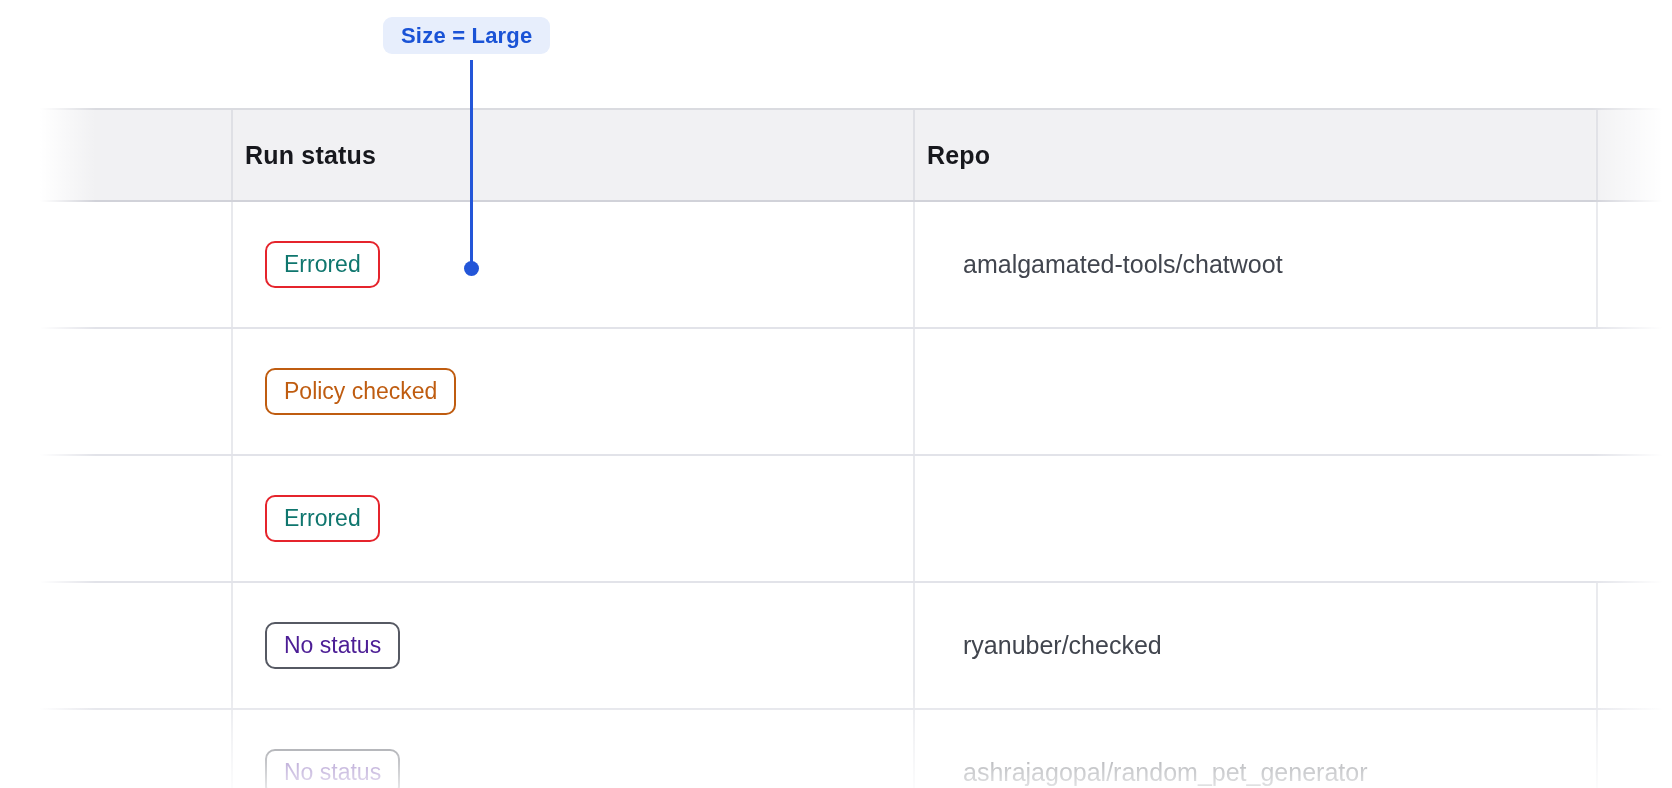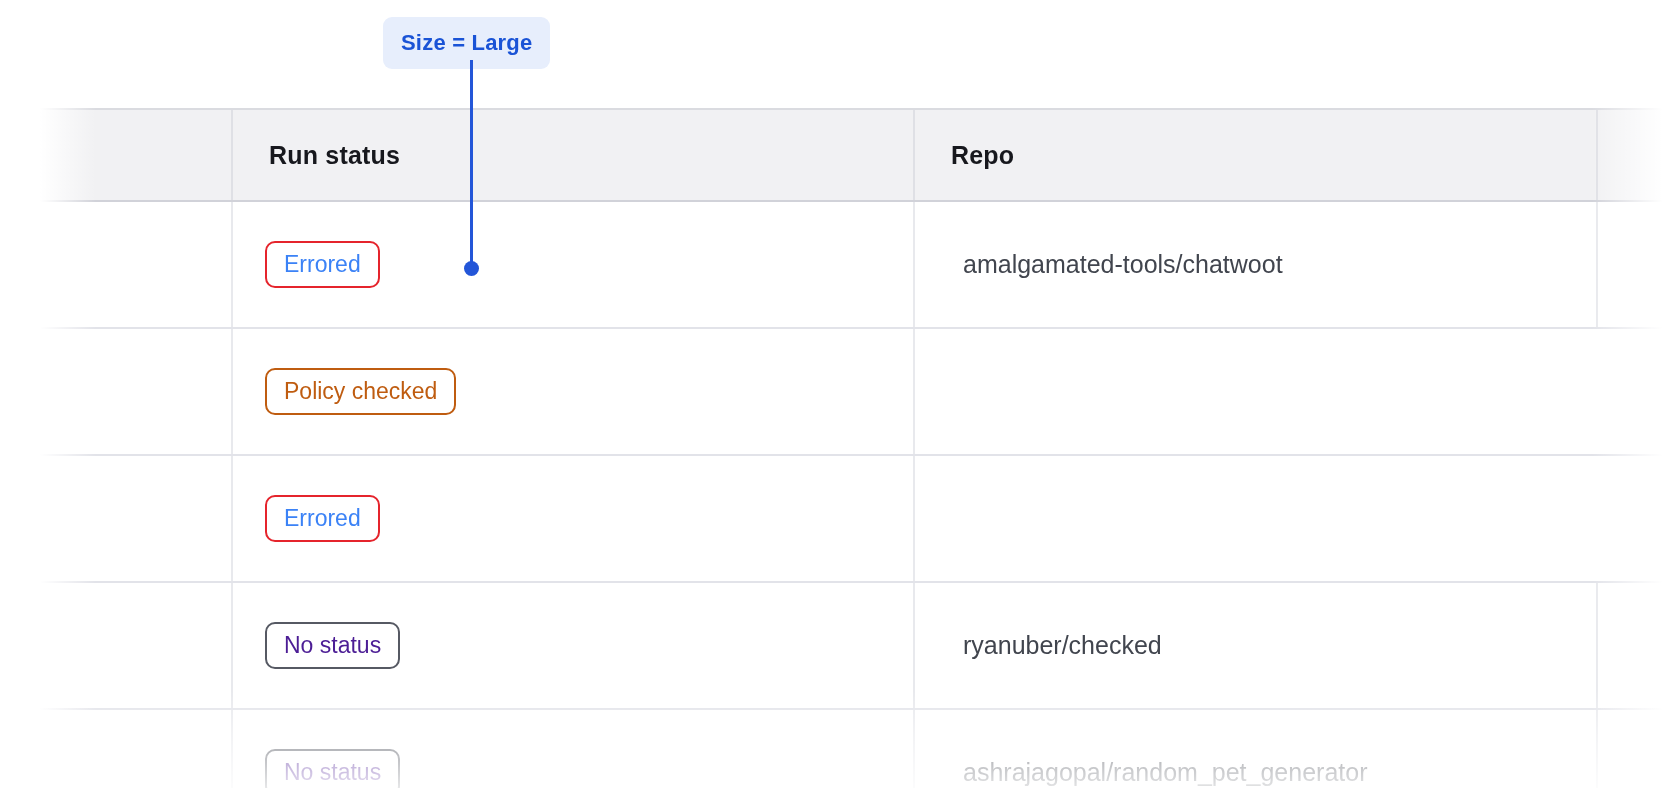--- a/index.html
+++ b/index.html
@@ -8,21 +8,21 @@
     position:relative;
     width:1672px; height:788px;
     overflow:hidden;
     background:#ffffff;
     font-family:"Liberation Sans","DejaVu Sans",sans-serif;
   }
 
   
   .callout-pill {
     position:absolute; left:383px; top:17px;
-    height:52px; padding:0 18px;
+    height:37px; padding:0 18px;
     display:flex; align-items:center;
     background:#e7eefc; border-radius:9px;
     color:#1a53d6; font-size:22px; font-weight:700;
     letter-spacing:0.2px;
     z-index:5;
   }
   .callout-line {
     position:absolute; left:470px; top:60px;
     width:3px; height:202px;
     background:#2356d8; z-index:5;
@@ -40,21 +40,21 @@
     grid-template-columns:233px 682px 683px 1fr;
   }
   .header-row {
     height:94px;
     background:#f1f1f3;
     border-top:2px solid #dadbe0;
     border-bottom:2px solid #d1d2d9;
   }
   .header-cell {
     display:flex; align-items:center;
-    padding-left:36px;
+    padding-left:12px;
     border-right:2px solid #dfe0e5;
     color:#17181d; font-size:25px; font-weight:700;
     letter-spacing:0.2px;
   }
   .header-cell:last-child { border-right:none; }
 
   .body-row {
     height:127px;
     background:#ffffff;
     border-bottom:2px solid #e2e3e9;
@@ -69,21 +69,21 @@
 
   .badge {
     margin-left:32px;
     height:47px; line-height:42px;
     padding:0 17px;
     border:2.5px solid;
     border-radius:10px;
     font-size:23px; font-weight:500;
     white-space:nowrap;
   }
-  .badge[data-variant="critical"] { color:#3b82f6; border-color:#e5242c; }
+  .badge[data-variant="critical"] { color:#0f766e; border-color:#e5242c; }
   .badge[data-variant="warning"]  { color:#bf5c10; border-color:#bf5c10; }
   .badge[data-variant="neutral"]  { color:#4c1d95; border-color:#565963; }
 
   
   .fade { position:absolute; pointer-events:none; z-index:8; }
   .fade-left {
     left:0; top:0; width:96px; height:788px;
     background:linear-gradient(to right,#ffffff 0%,#ffffff 42%,rgba(255,255,255,0) 100%);
   }
   .fade-right {

